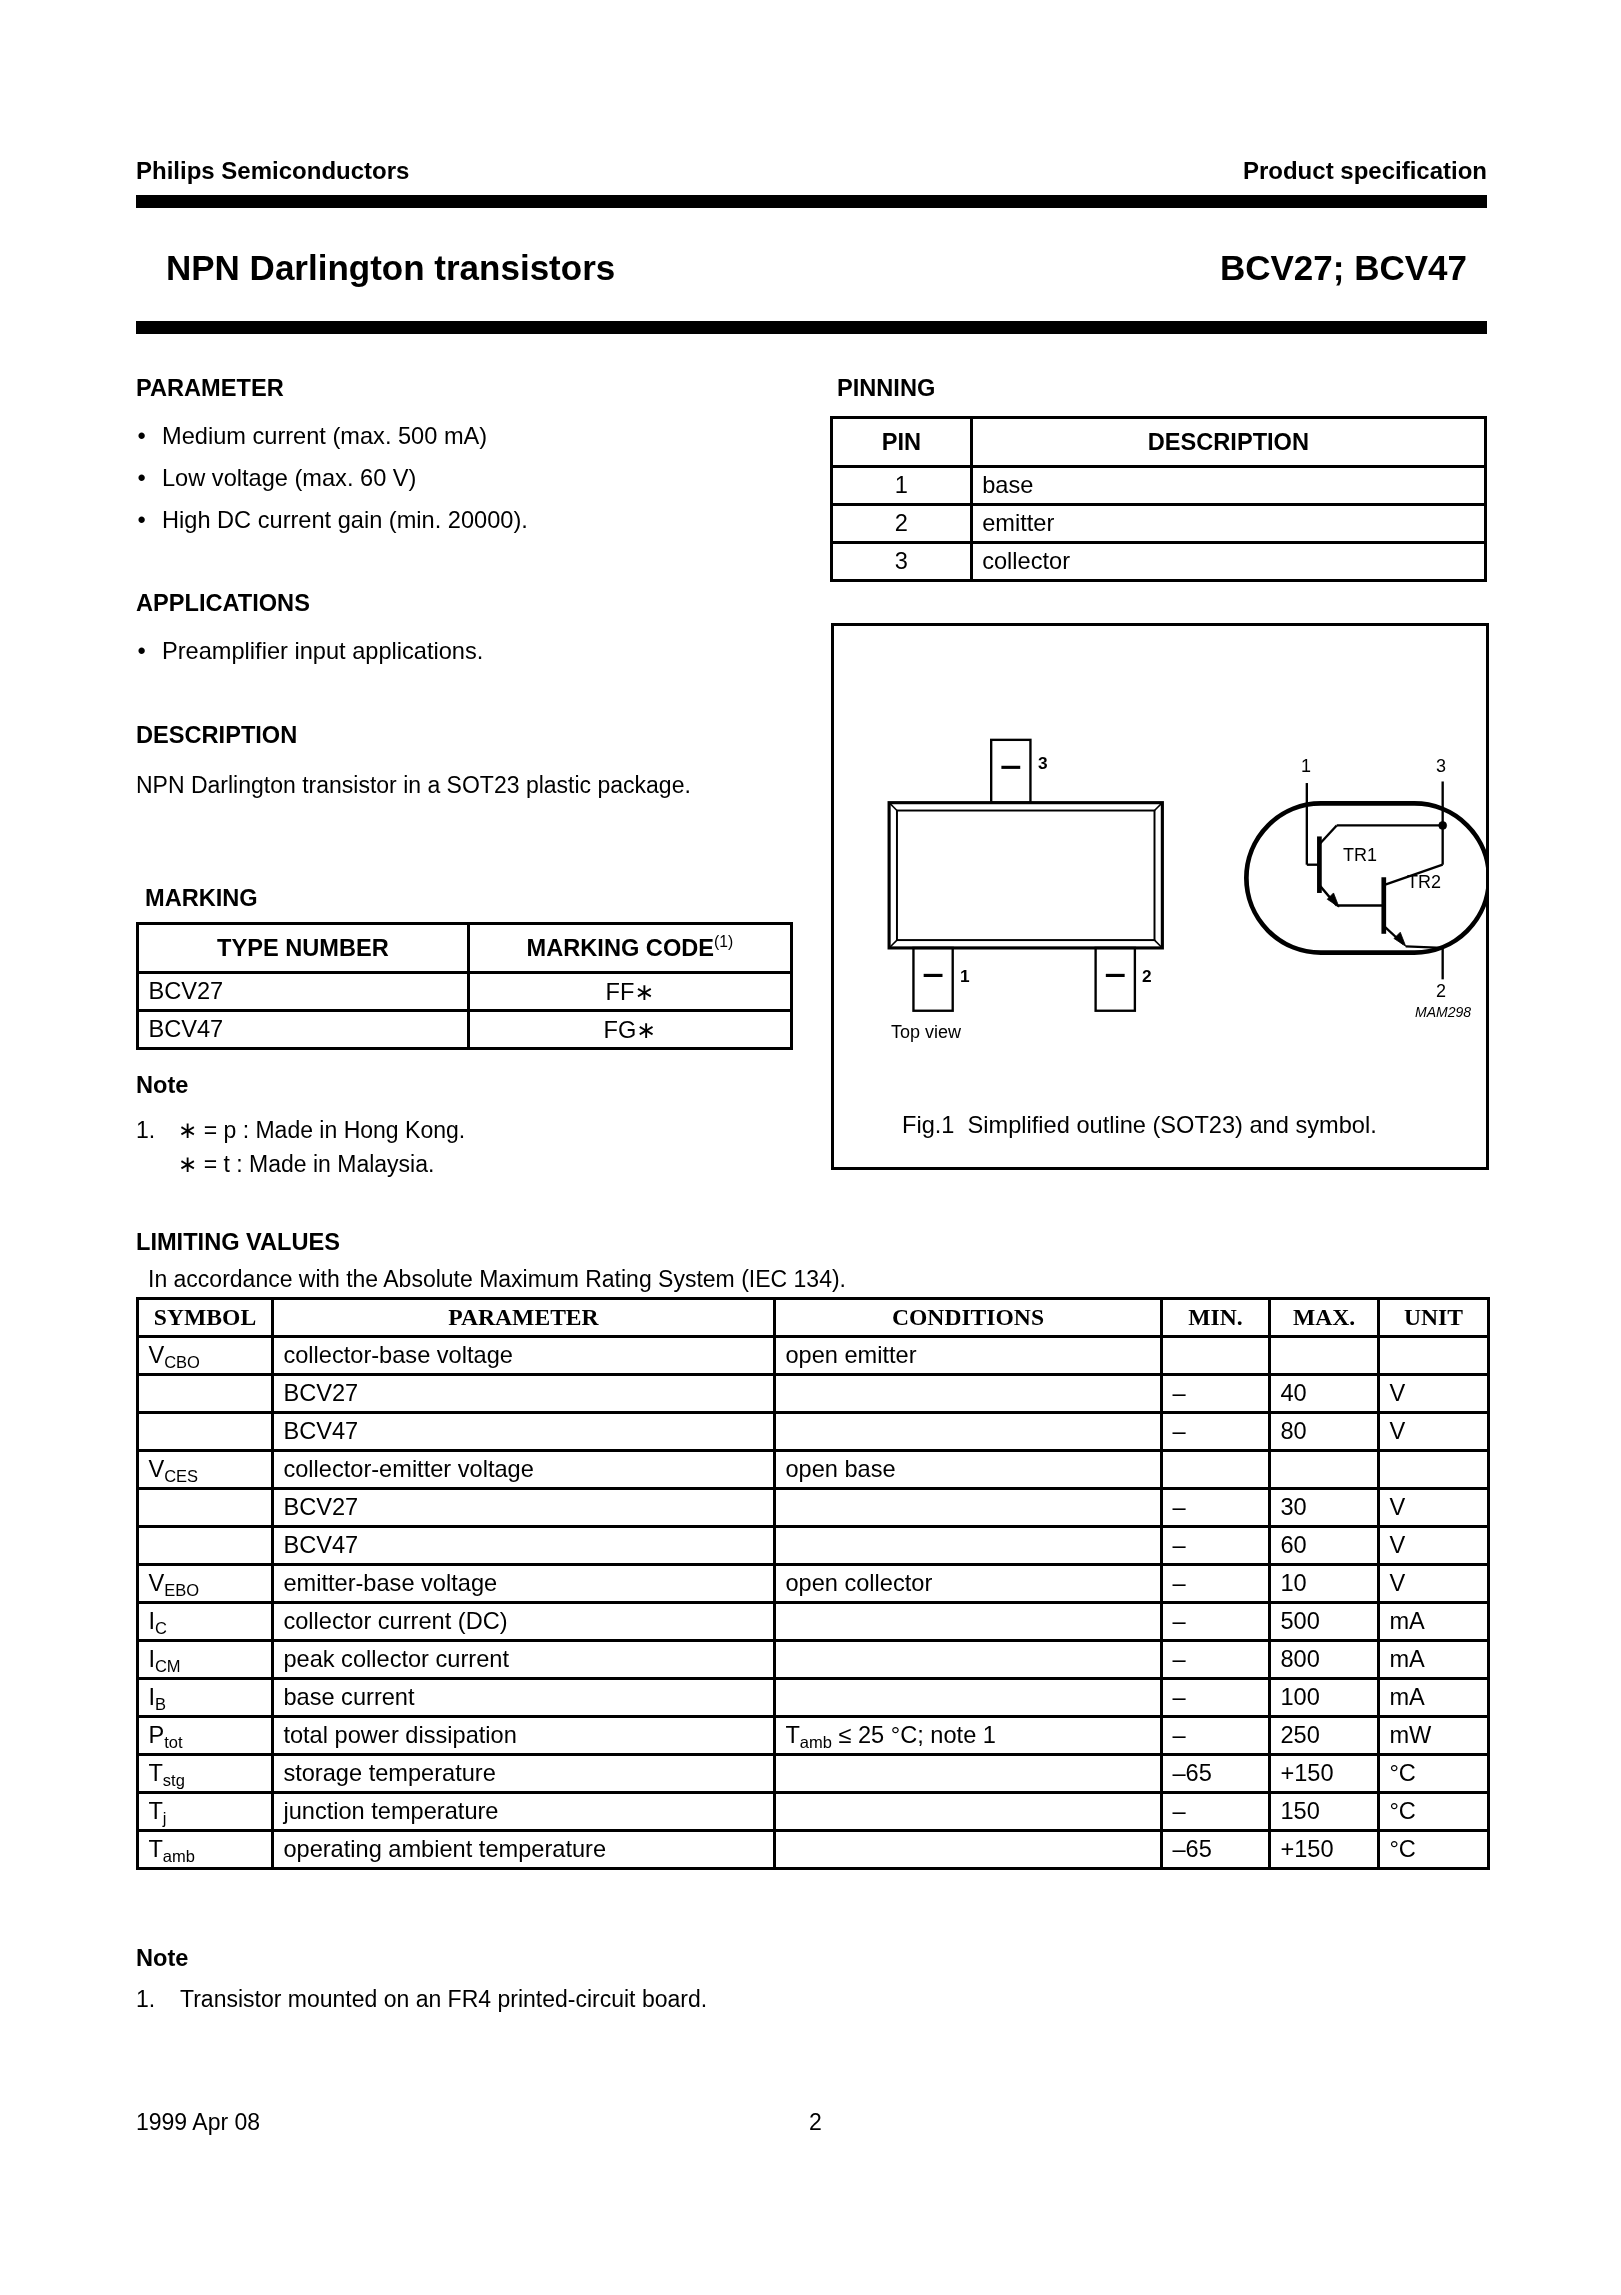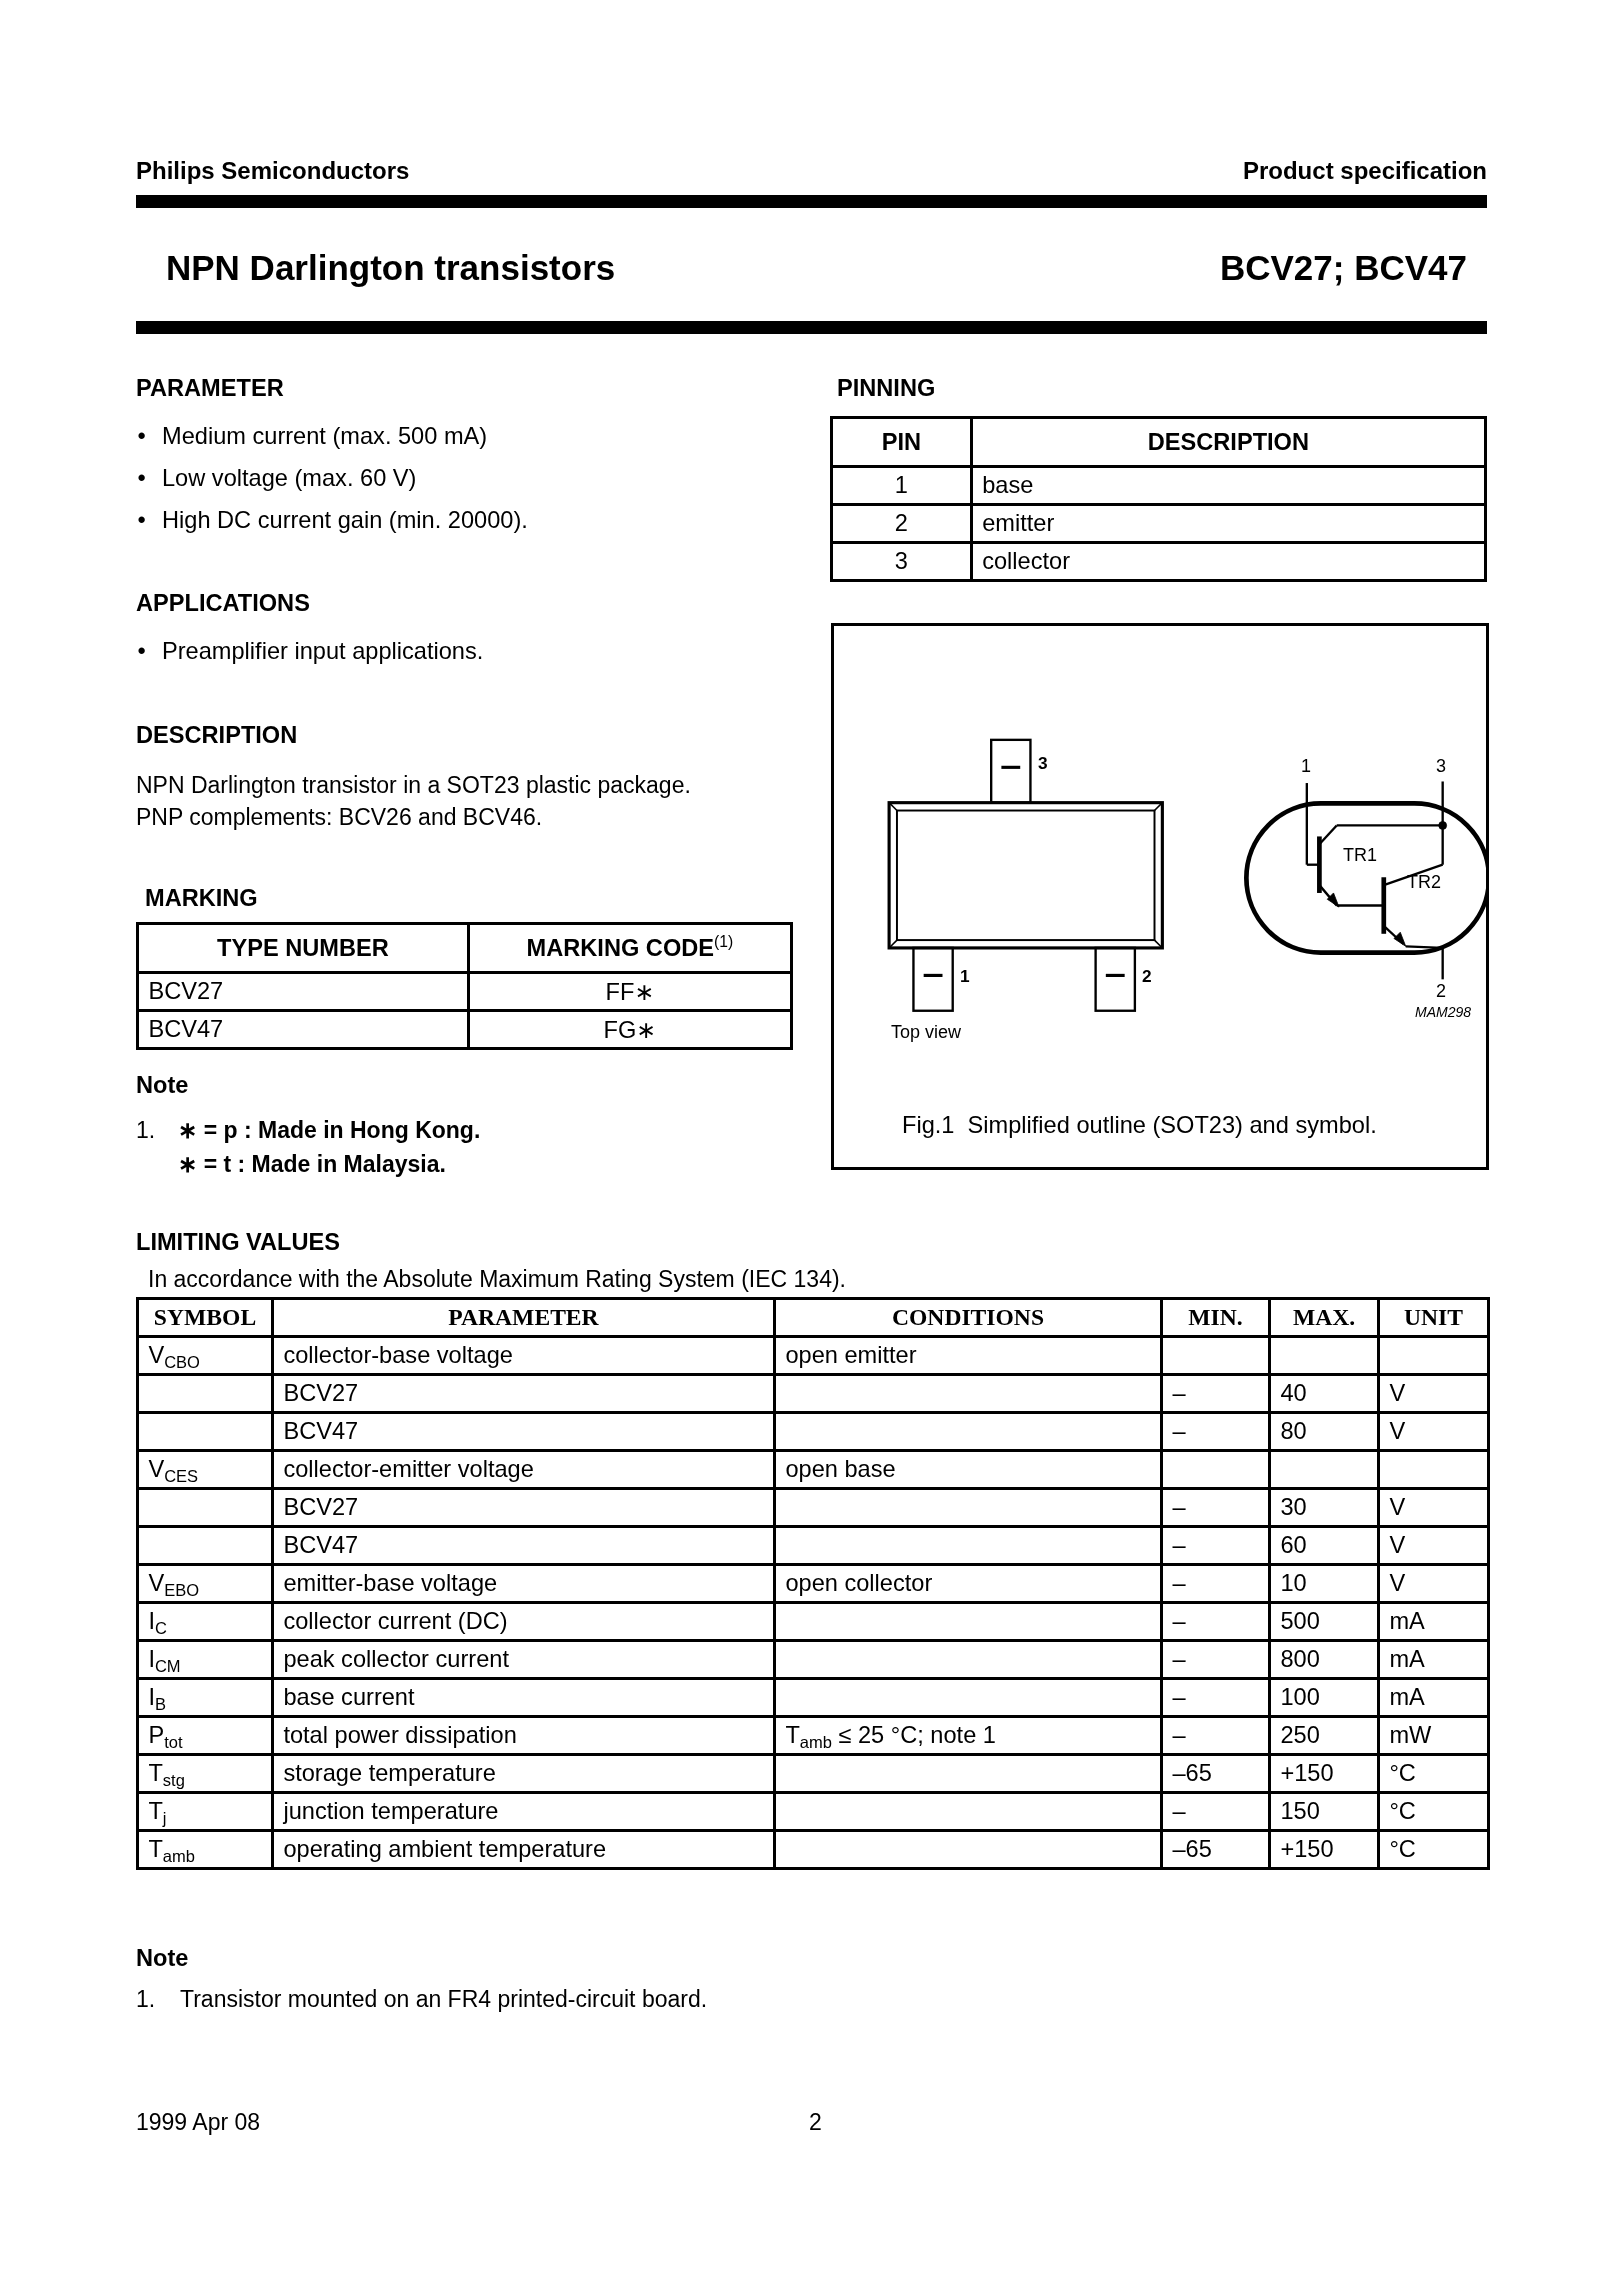--- a/index.html
+++ b/index.html
@@ -44,21 +44,20 @@
 </ul>
 
 <div class="abs sec" style="left:136px; top:590px;">APPLICATIONS</div>
 <ul class="bul abs" style="left:136px; top:630px;">
   <li>Preamplifier input applications.</li>
 </ul>
 
 <div class="abs sec" style="left:136px; top:722px;">DESCRIPTION</div>
 <div class="abs txt" style="left:136px; top:769px; line-height:32px;">
   <div>NPN Darlington transistor in a SOT23 plastic package.</div>
-  <div>PNP complements: BCV26 and BCV46.</div>
 </div>
 
 <div class="abs sec" style="left:145px; top:885px;">MARKING</div>
 <table class="grid" style="left:136px; top:922px; width:657px;">
   <tbody>
       <tr style="height:49px;">
     <th style="width:309px;">TYPE NUMBER</th>
     <th><span>MARKING CODE</span><sup>(1)</sup></th>
   </tr>
   <tr>
@@ -68,21 +67,21 @@
   <tr>
     <td>BCV47</td>
     <td class="c">FG∗</td>
   </tr>
 </tbody>
   </table>
 
 <div class="abs sec" style="left:136px; top:1072px;">Note</div>
 <div class="abs txt" style="left:136px; top:1113px; line-height:34px;">
   <span class="abs" style="left:0; top:0;">1.</span>
-  <div style="padding-left:42px; white-space:nowrap;font-weight:bold;">
+  <div style="padding-left:42px; white-space:nowrap;">
     <div>∗ = p : Made in Hong Kong.</div>
     <div>∗ = t : Made in Malaysia.</div>
   </div>
 </div>
 
 <div class="abs sec" style="left:837px; top:375px;">PINNING</div>
 <table class="grid" style="left:830px; top:416px; width:657px;">
   <tbody>
       <tr style="height:49px;">
     <th style="width:118px;">PIN</th>

